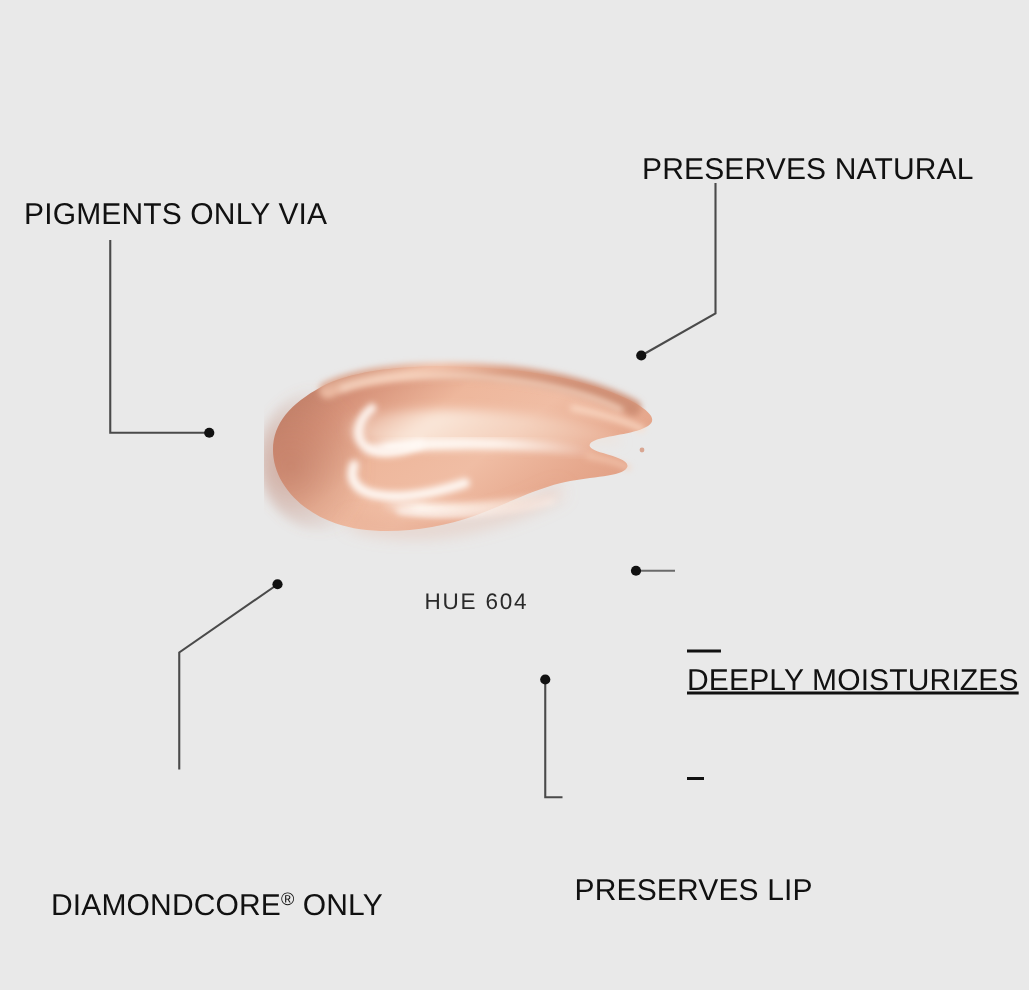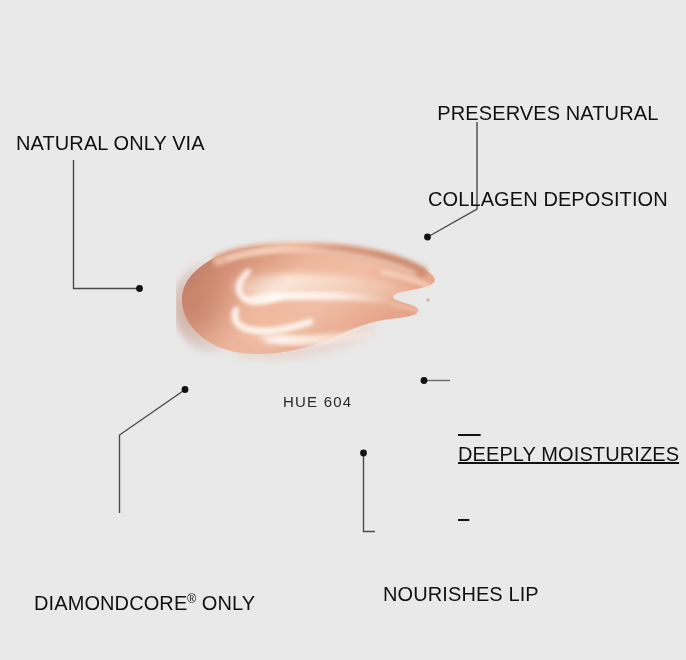--- a/index.html
+++ b/index.html
@@ -42,21 +42,20 @@
     position: absolute;
     font-size: 20px;
     line-height: 28.5px;
     letter-spacing: 0.1px;
     font-weight: 400;
     color: #111111;
     white-space: pre;
   }
   .callout .ln {
     display: block;
-    text-align: center;
   }
 
   #callout-pigments  { left: 16px;  top: 72px;  }
   #callout-collagen  { left: 428px; top: 42px;  }
   #callout-moisture  { left: 458px; top: 383px; text-decoration: underline; }
   #callout-filler    { left: 383px; top: 523px; }
   #callout-diamond   { left: 34px;  top: 528px; }
 
   
   .reg {
@@ -210,34 +209,33 @@
 
       <path d="M 60 112 C 100 124, 150 116, 196 92" fill="none" stroke="#e0a288" stroke-width="7" stroke-linecap="round" stroke-opacity="0.45" filter="url(#blurL)"></path>
 
       <circle cx="252" cy="64" r="1.6" fill="#d38f74" opacity="0.75"></circle>
     </svg>
   </div>
 
   <div id="hue-label">HUE 604</div>
 
   <div class="callout" id="callout-pigments">
-    <span class="ln">NATURAL ONLY VIA</span>
+    <span class="ln">PIGMENTS ONLY VIA</span>
   </div>
 
   <div class="callout" id="callout-collagen">
     <span class="ln">PRESERVES NATURAL</span>
-    <span class="ln">COLLAGEN DEPOSITION</span>
   </div>
 
   <div class="callout" id="callout-moisture">
     <span class="ln">DEEPLY MOISTURIZES</span>
   </div>
 
   <div class="callout" id="callout-filler">
-    <span class="ln">NOURISHES LIP</span>
+    <span class="ln">PRESERVES LIP</span>
     
     
   </div>
 
   <div class="callout" id="callout-diamond">
     <span class="ln"><span>DIAMONDCORE</span><span class="reg">®</span><span> ONLY</span></span>
     
     
     
     

